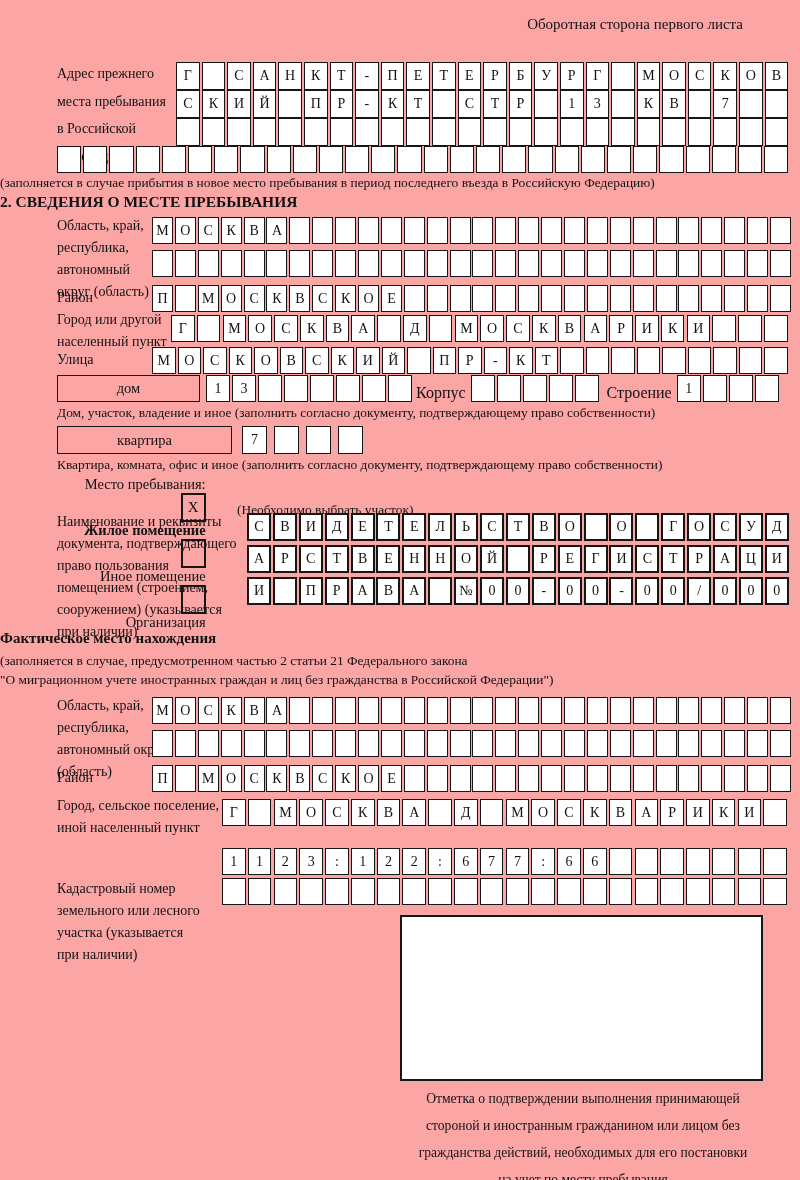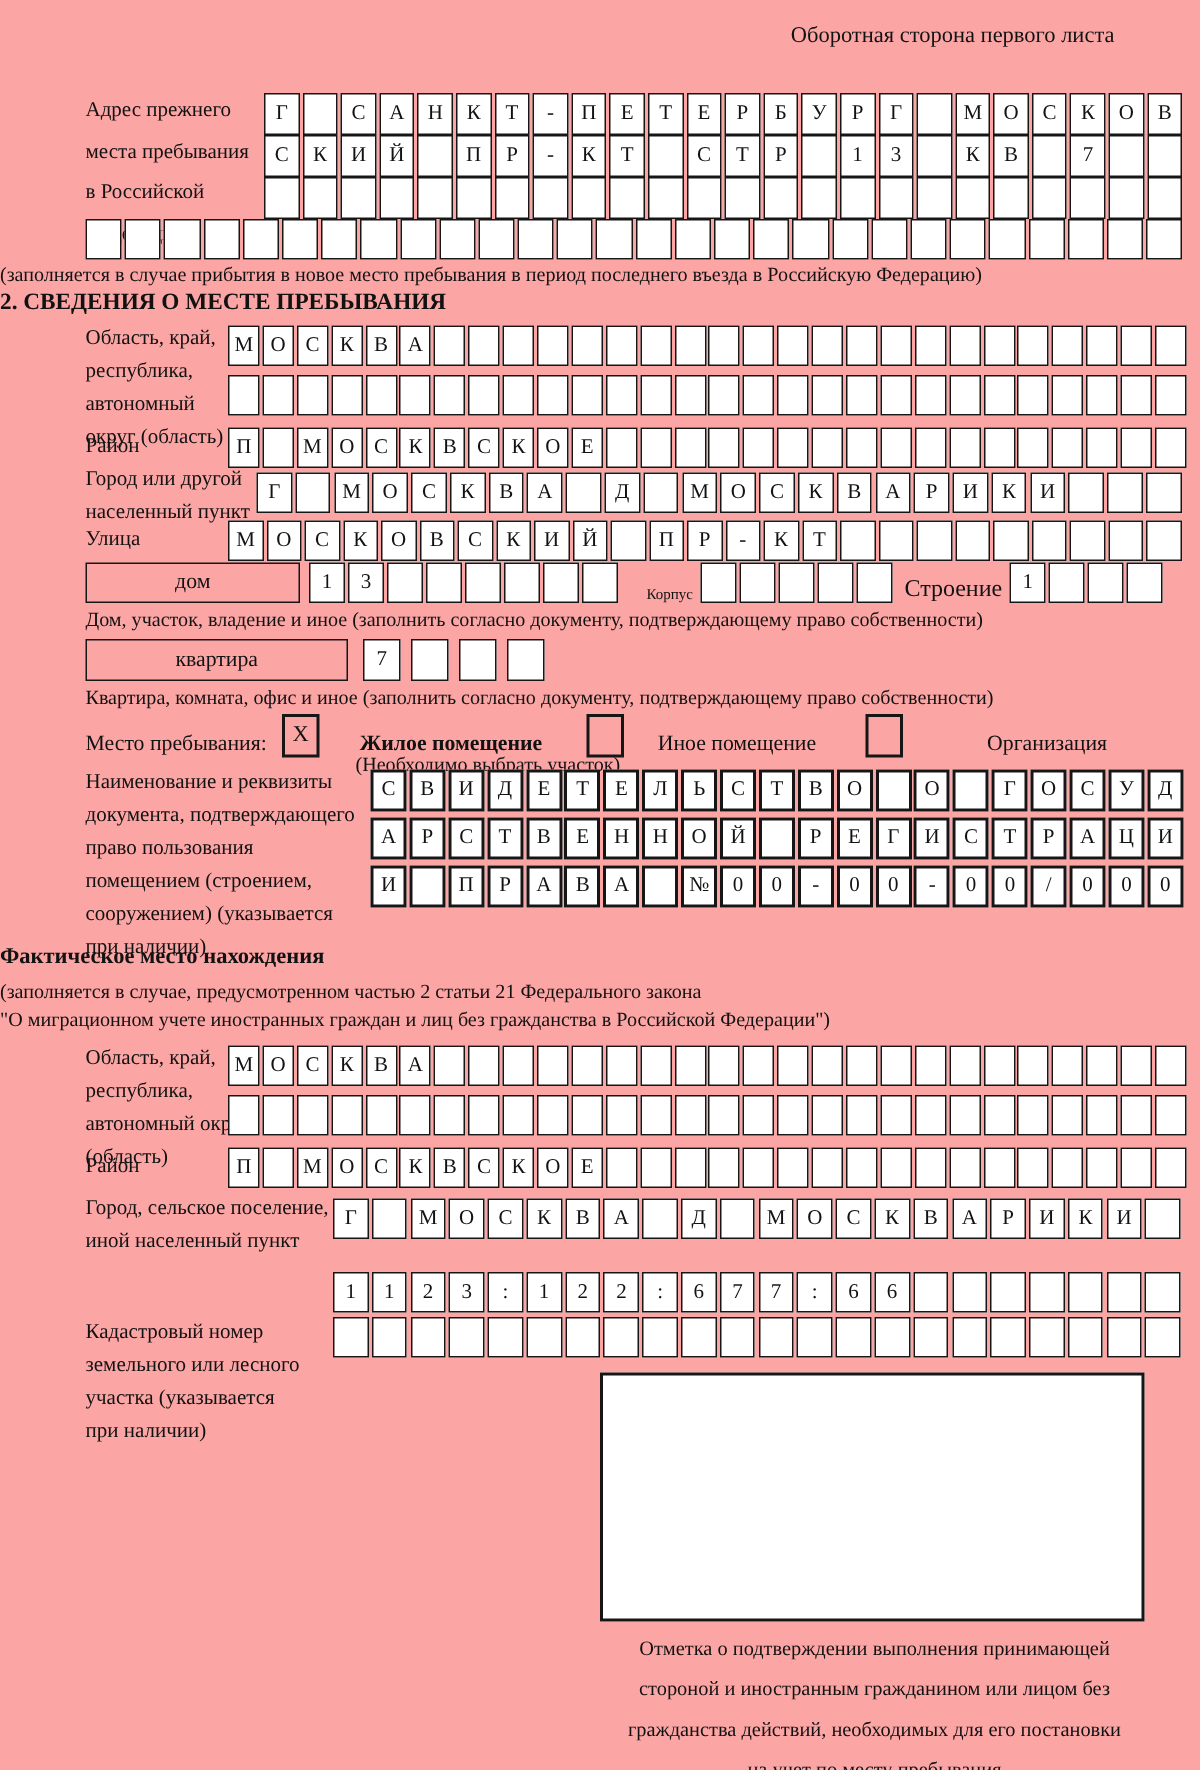--- a/index.html
+++ b/index.html
@@ -314,21 +314,21 @@
     <div class="cells cells-h" style="margin-left:6px;">
         <span class="cell">1</span>
         <span class="cell">3</span>
         <span class="cell"></span>
         <span class="cell"></span>
         <span class="cell"></span>
         <span class="cell"></span>
         <span class="cell"></span>
         <span class="cell"></span>
       </div>
-    <div style="margin-left:19px;font-size:10px;">Корпус</div>
+    <div style="margin-left:4px;font-size:16px;">Корпус</div>
     <div class="cells cells-h" style="margin-left:5px;">
         <span class="cell"></span>
         <span class="cell"></span>
         <span class="cell"></span>
         <span class="cell"></span>
         <span class="cell"></span>
       </div>
     <div style="margin-left:8px;font-size:16px;">Строение</div>
     <div class="cells cells-h" style="margin-left:5px;">
         <span class="cell">1</span>
@@ -343,21 +343,21 @@
     <div class="widebox" style="width:175px;height:28px;">квартира</div>
     <div class="cells cells-k" style="margin-left:10px;">
         <span class="cell">7</span>
         <span class="cell"></span>
         <span class="cell"></span>
         <span class="cell"></span>
       </div>
   </div>
   <div class="abs note" style="left:57px;top:457px;">Квартира, комната, офис и иное (заполнить согласно документу, подтверждающему право собственности)</div>
 
-  <div class="abs inline-row" style="left:57px;top:476px;">
+  <div class="abs inline-row" style="left:57px;top:476px;flex-direction:column;">
     <div style="font-size:14.5px;">Место пребывания:</div>
     <div class="checkbox" style="margin-left:10px;">X</div>
     <div style="margin-left:27px;font-size:14.5px;font-weight:bold;">Жилое помещение</div>
     <div class="checkbox" style="margin-left:30px;"></div>
     <div style="margin-left:22px;font-size:14.5px;">Иное помещение</div>
     <div class="checkbox" style="margin-left:33px;"></div>
     <div style="margin-left:56px;font-size:14.5px;">Организация</div>
   </div>
   <div class="abs note" style="left:237px;top:502px;">(Необходимо выбрать участок)</div>
 

